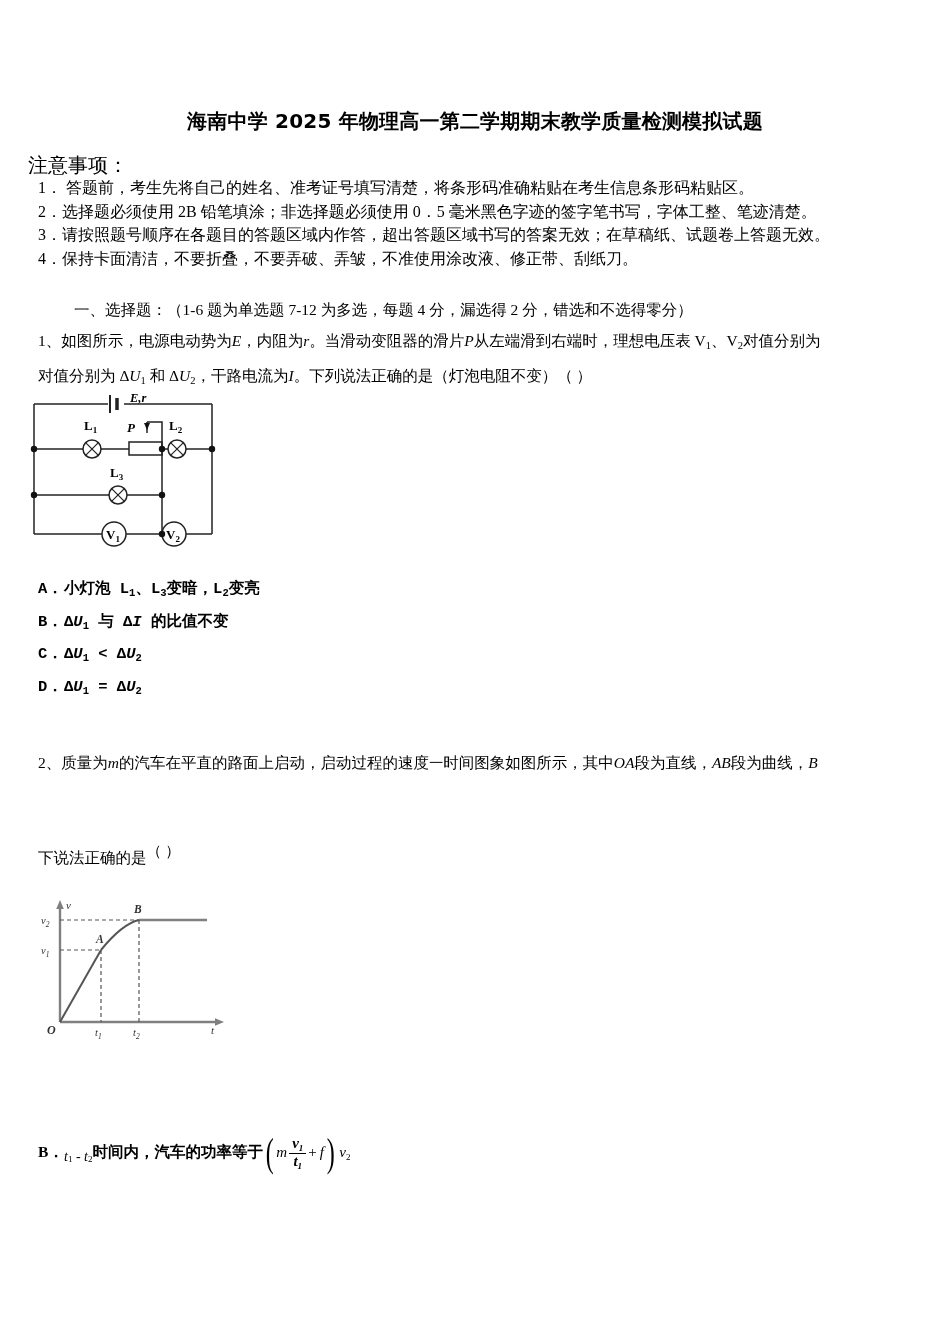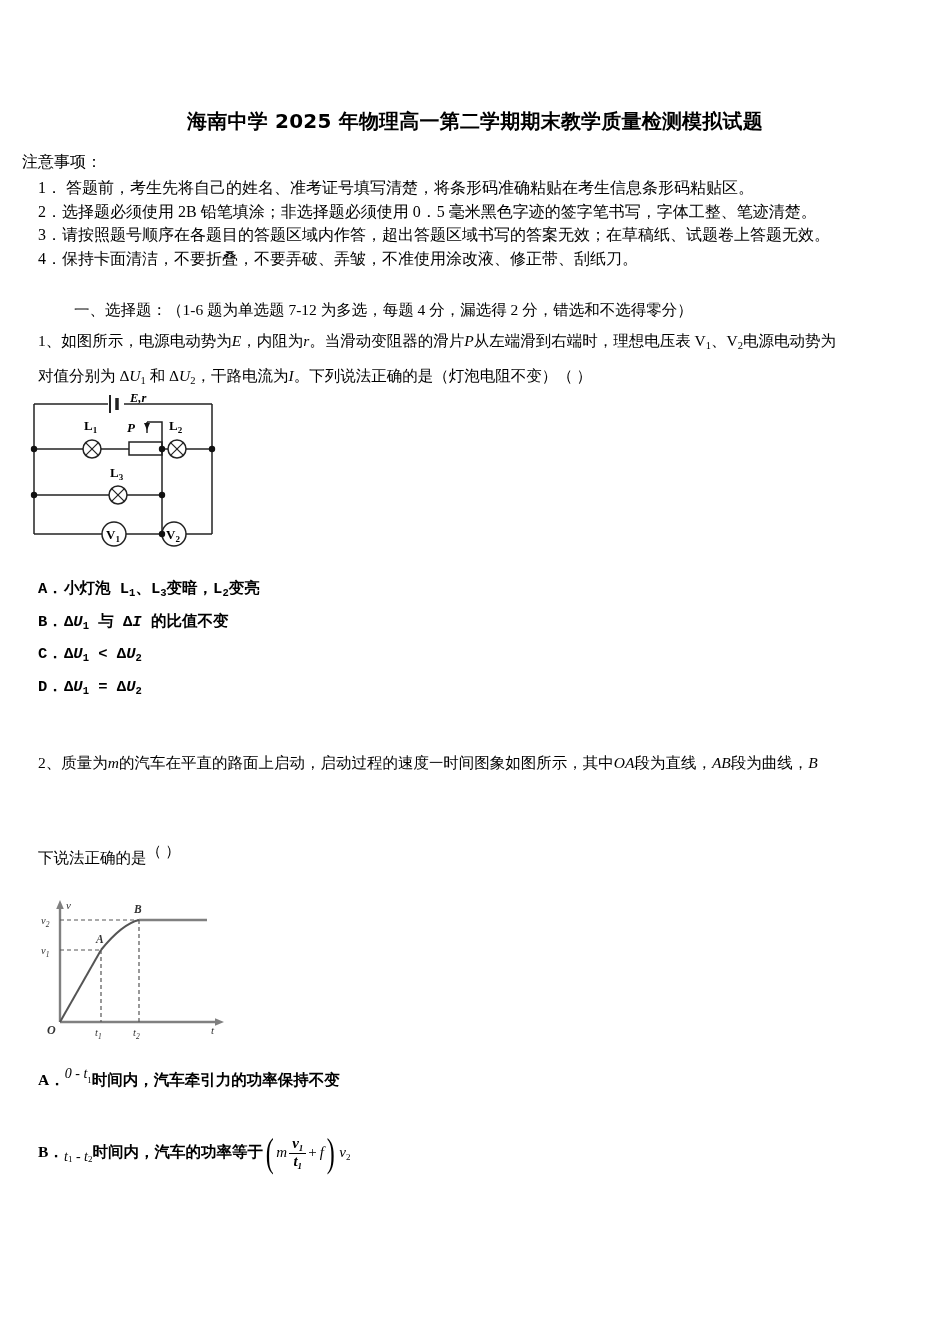--- a/index.html
+++ b/index.html
@@ -27,23 +27,23 @@
     top: 108px;
     width: 950px;
     text-align: center;
     font-family: "DejaVu Sans", "Liberation Sans", sans-serif;
     font-weight: bold;
     font-size: 20px;
     letter-spacing: 0.2px;
   }
   .notice-head {
     position: absolute;
-    left: 22px;
+    left: 28px;
     top: 152px;
-    font-size: 16px;
+    font-size: 20px;
     font-family: "Liberation Serif", serif;
   }
   .notice-list {
     position: absolute;
     left: 38px;
     top: 176px;
     width: 880px;
     font-size: 16px;
     line-height: 23.5px;
   }
@@ -158,21 +158,21 @@
   <div class="notice-list">
     <div>1．  答题前，考生先将自己的姓名、准考证号填写清楚，将条形码准确粘贴在考生信息条形码粘贴区。</div>
     <div>2．选择题必须使用 2B 铅笔填涂；非选择题必须使用 0．5 毫米黑色字迹的签字笔书写，字体工整、笔迹清楚。</div>
     <div>3．请按照题号顺序在各题目的答题区域内作答，超出答题区域书写的答案无效；在草稿纸、试题卷上答题无效。</div>
     <div>4．保持卡面清洁，不要折叠，不要弄破、弄皱，不准使用涂改液、修正带、刮纸刀。</div>
   </div>
 
   <div class="sec-head">一、选择题：（1-6 题为单选题 7-12 为多选，每题 4 分，漏选得 2 分，错选和不选得零分）</div>
 
   <div class="q1-text">
-    <span>1、如图所示，电源电动势为</span><span class="it">E</span><span>，内阻为</span><span class="it">r</span><span>。当滑动变阻器的滑片</span><span class="it">P</span><span>从左端滑到右端时，理想电压表 V</span><sub>1</sub><span>、V</span><sub>2</sub><span>电源电动势为</span>
+    <span>1、如图所示，电源电动势为</span><span class="it">E</span><span>，内阻为</span><span class="it">r</span><span>。当滑动变阻器的滑片</span><span class="it">P</span><span>从左端滑到右端时，理想电压表 V</span><sub>1</sub><span>、V</span><sub>2</sub><span>对值分别为</span>
     <br>
     <span>对值分别为 Δ</span><span class="it">U</span><sub>1</sub><span> 和 Δ</span><span class="it">U</span><sub>2</sub><span>，干路电流为</span><span class="it">I</span><span>。下列说法正确的是（灯泡电阻不变）（    ）</span>
   </div>
 
   <div class="fig1">
     <svg width="250" height="160" viewBox="0 0 250 160">
       <g stroke="#222" stroke-width="1.5" fill="none">
 
         <path d="M10,12 L84,12"></path>
         <path d="M100,12 L188,12"></path>
@@ -291,21 +291,18 @@
       <text x="25" y="142" font-family="Liberation Serif, serif" font-size="12" font-style="italic" font-weight="bold" fill="#333">O</text>
       <text x="19" y="62" font-family="Liberation Serif, serif" font-size="10.5" font-style="italic" fill="#333">v<tspan font-size="7.5" dy="2.5">1</tspan></text>
       <text x="19" y="32" font-family="Liberation Serif, serif" font-size="10.5" font-style="italic" fill="#333">v<tspan font-size="7.5" dy="2.5">2</tspan></text>
       <text x="73" y="144" font-family="Liberation Serif, serif" font-size="10.5" font-style="italic" fill="#333">t<tspan font-size="7.5" dy="2.5">1</tspan></text>
       <text x="111" y="144" font-family="Liberation Serif, serif" font-size="10.5" font-style="italic" fill="#333">t<tspan font-size="7.5" dy="2.5">2</tspan></text>
       <text x="74" y="51" font-family="Liberation Serif, serif" font-size="11.5" font-style="italic" font-weight="bold" fill="#333">A</text>
       <text x="112" y="21" font-family="Liberation Serif, serif" font-size="11.5" font-style="italic" font-weight="bold" fill="#333">B</text>
     </svg>
   </div>
 
-  <div class="optA2">
-    <span class="opt-lbl">A．</span><span style="font-weight:normal;font-style:italic;font-size:14px;vertical-align:0.5em;">0 - </span><span class="it" style="font-weight:normal;font-size:14px;vertical-align:0.5em;">t</span><sub style="font-weight:normal;font-size:9px;vertical-align:0.25em;">1</sub><span>时间内，汽车牵引力的功率保持不变</span>
-  </div>
 
   <div class="optB2">
     <span class="opt-lbl">B．</span><span class="it" style="font-weight:normal;font-size:14px;vertical-align:-0.25em;">t</span><sub style="font-weight:normal;font-size:9px;vertical-align:-0.5em;">1</sub><span style="font-weight:normal;font-size:14px;vertical-align:-0.25em;"> - </span><span class="it" style="font-weight:normal;font-size:14px;vertical-align:-0.25em;">t</span><sub style="font-weight:normal;font-size:9px;vertical-align:-0.5em;">2</sub><span>时间内，汽车的功率等于</span><span class="paren">(</span><span style="font-weight:normal;font-style:italic;font-size:15px;">m</span><span class="frac"><span class="num"><span>v</span><sub style="font-size:9px;">1</sub></span><span class="den"><span>t</span><sub style="font-size:9px;">1</sub></span></span><span style="font-weight:normal;font-size:15px;">+</span><span style="font-weight:normal;font-style:italic;font-size:15px;margin-left:3px;">f</span><span class="paren">)</span><span style="font-weight:normal;font-style:italic;font-size:15px;margin-left:2px;">v</span><sub style="font-weight:normal;font-size:9px;">2</sub>
   </div>
 
 </div>
 
 </body></html>

